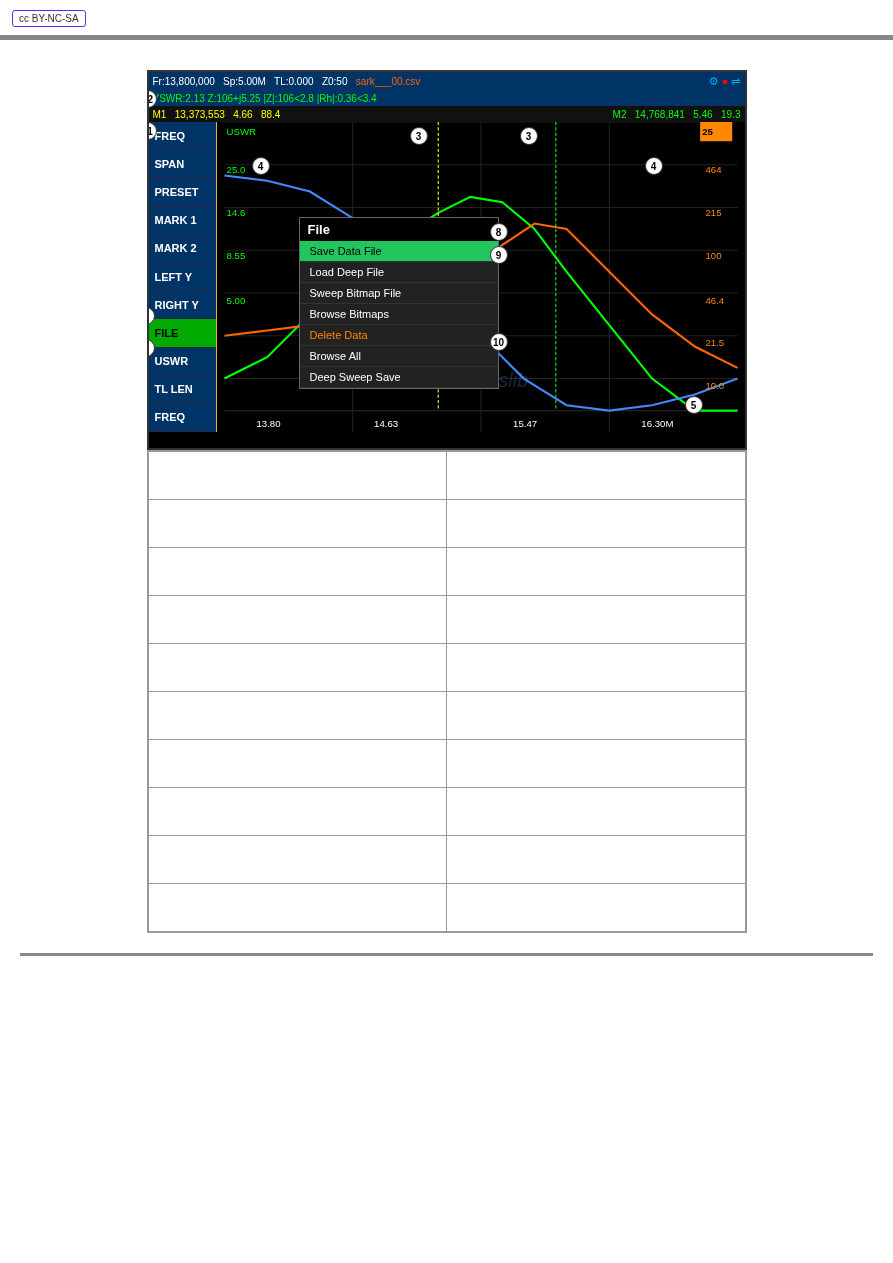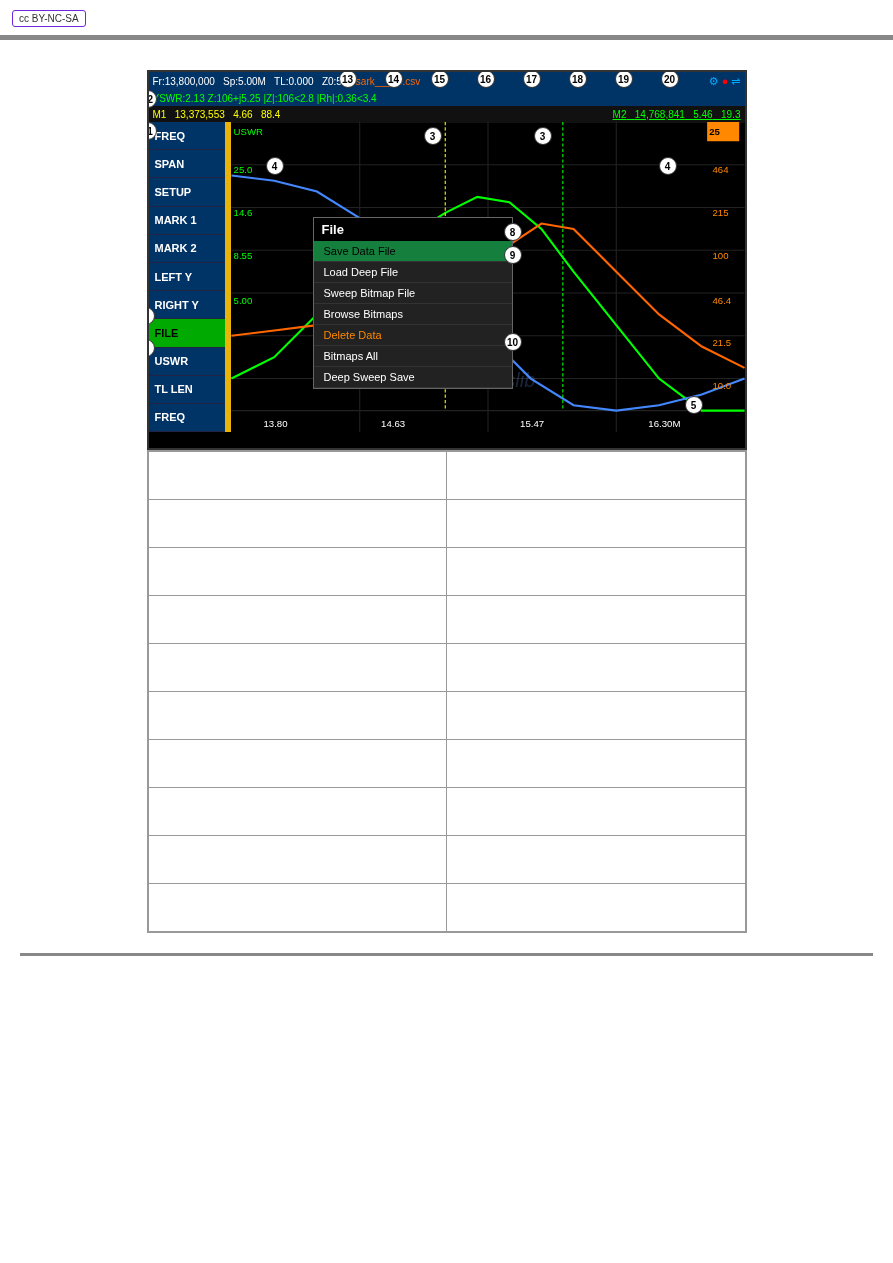--- a/index.html
+++ b/index.html
@@ -116,25 +116,25 @@
     
     .chart-area {
       display: flex;
       height: 310px;
       background: #000;
       position: relative;
     }
 
     
     .left-menu {
-      width: 82px;
+      width: 68px;
       background: #003366;
       display: flex;
       flex-direction: column;
-      border-right: 6px solid #eab308;
+      border-right: 1px solid #eab308;
       text-align: center;
     }
     .menu-item {
       color: #fff;
       font-size: 11px;
       font-weight: bold;
       padding: 4px 6px;
       border-bottom: 1px solid #224;
       cursor: pointer;
       background: #003366;
@@ -178,21 +178,21 @@
       font-weight: bold;
     }
     .popup-item {
       color: #fff;
       font-size: 11px;
       padding: 4px 10px;
       cursor: pointer;
       border-bottom: 1px solid #333;
     }
     .popup-item.highlighted {
-      background: #15803d;
+      background: #22c55e;
       color: #000;
     }
     .popup-item.danger {
       color: #ff8800;
     }
 
     
     .callout {
       position: absolute;
       width: 18px;
@@ -261,30 +261,20 @@
 <div class="top-divider"></div>
 
 <div class="main-content">
 
   <div class="screenshot-container">
 
     <div class="device-screen">
 
       <div class="status-bar">
 
-        <div style="position:absolute; top:-2px; left:190px; display:flex; gap:28px; z-index:20;">
-          <div class="callout" style="position:relative; top:0; left:0;">13</div>
-          <div class="callout" style="position:relative;">14</div>
-          <div class="callout" style="position:relative;">15</div>
-          <div class="callout" style="position:relative;">16</div>
-          <div class="callout" style="position:relative;">17</div>
-          <div class="callout" style="position:relative;">18</div>
-          <div class="callout" style="position:relative;">19</div>
-          <div class="callout" style="position:relative;">20</div>
-        </div>
         <span>
           <span>Fr:13,800,000</span>
           &nbsp;
           <span>Sp:5.00M</span>
           &nbsp;
           <span>TL:0.000</span>
           &nbsp;
           <span>Z0:50</span>
           &nbsp;
           <span class="filename" style="color:#ff6600;">sark___00.csv</span>
@@ -307,21 +297,21 @@
         <div class="callout" style="position:absolute; left:-10px; top:50px; z-index:20;">11</div>
         <span class="m1" style="color:#ffff00;">
           <span>M1</span>
           &nbsp;
           <span>13,373,553</span>
           &nbsp;
           <span>4.66</span>
           &nbsp;
           <span>88.4</span>
         </span>
-        <span class="m2" style="color:#00ff00;text-decoration:underline;">
+        <span class="m2" style="color:#00ff00;">
           <span>M2</span>
           &nbsp;
           <span>14,768,841</span>
           &nbsp;
           <span>5.46</span>
           &nbsp;
           <span>19.3</span>
         </span>
       </div>
 
@@ -333,21 +323,21 @@
 
           <div class="callout" style="position:absolute; left:-12px; top:217px; z-index:20;">7</div>
 
           <div class="menu-item">
               <span>FREQ</span>
             </div>
           <div class="menu-item">
               <span>SPAN</span>
             </div>
           <div class="menu-item">
-              <span>SETUP</span>
+              <span>PRESET</span>
             </div>
           <div class="menu-item">
               <span>MARK 1</span>
             </div>
           <div class="menu-item">
               <span>MARK 2</span>
             </div>
           <div class="menu-item">
               <span>LEFT Y</span>
             </div>
@@ -442,21 +432,21 @@
               <div class="callout" style="position:absolute; right:-10px; top:28px;">9</div>
             </div>
             <div class="popup-item"><span>Load Deep File</span></div>
             <div class="popup-item"><span>Sweep Bitmap File</span></div>
             <div class="popup-item"><span>Browse Bitmaps</span></div>
             <div class="popup-item danger" style="position:relative;">
               <span>Delete Data</span>
               
               <div class="callout" style="position:absolute; right:-10px; top:8px;">10</div>
             </div>
-            <div class="popup-item"><span>Bitmaps All</span></div>
+            <div class="popup-item"><span>Browse All</span></div>
             <div class="popup-item"><span>Deep Sweep Save</span></div>
           </div>
 
           
           <div class="watermark" style="position:absolute; bottom:40px; left:50%; transform:translateX(-50%); color:rgba(100,149,237,0.25); font-size:20px; font-style:italic; pointer-events:none; z-index:5; white-space:nowrap;">
             manualslib
           </div>
         </div>
       </div>
     </div>

